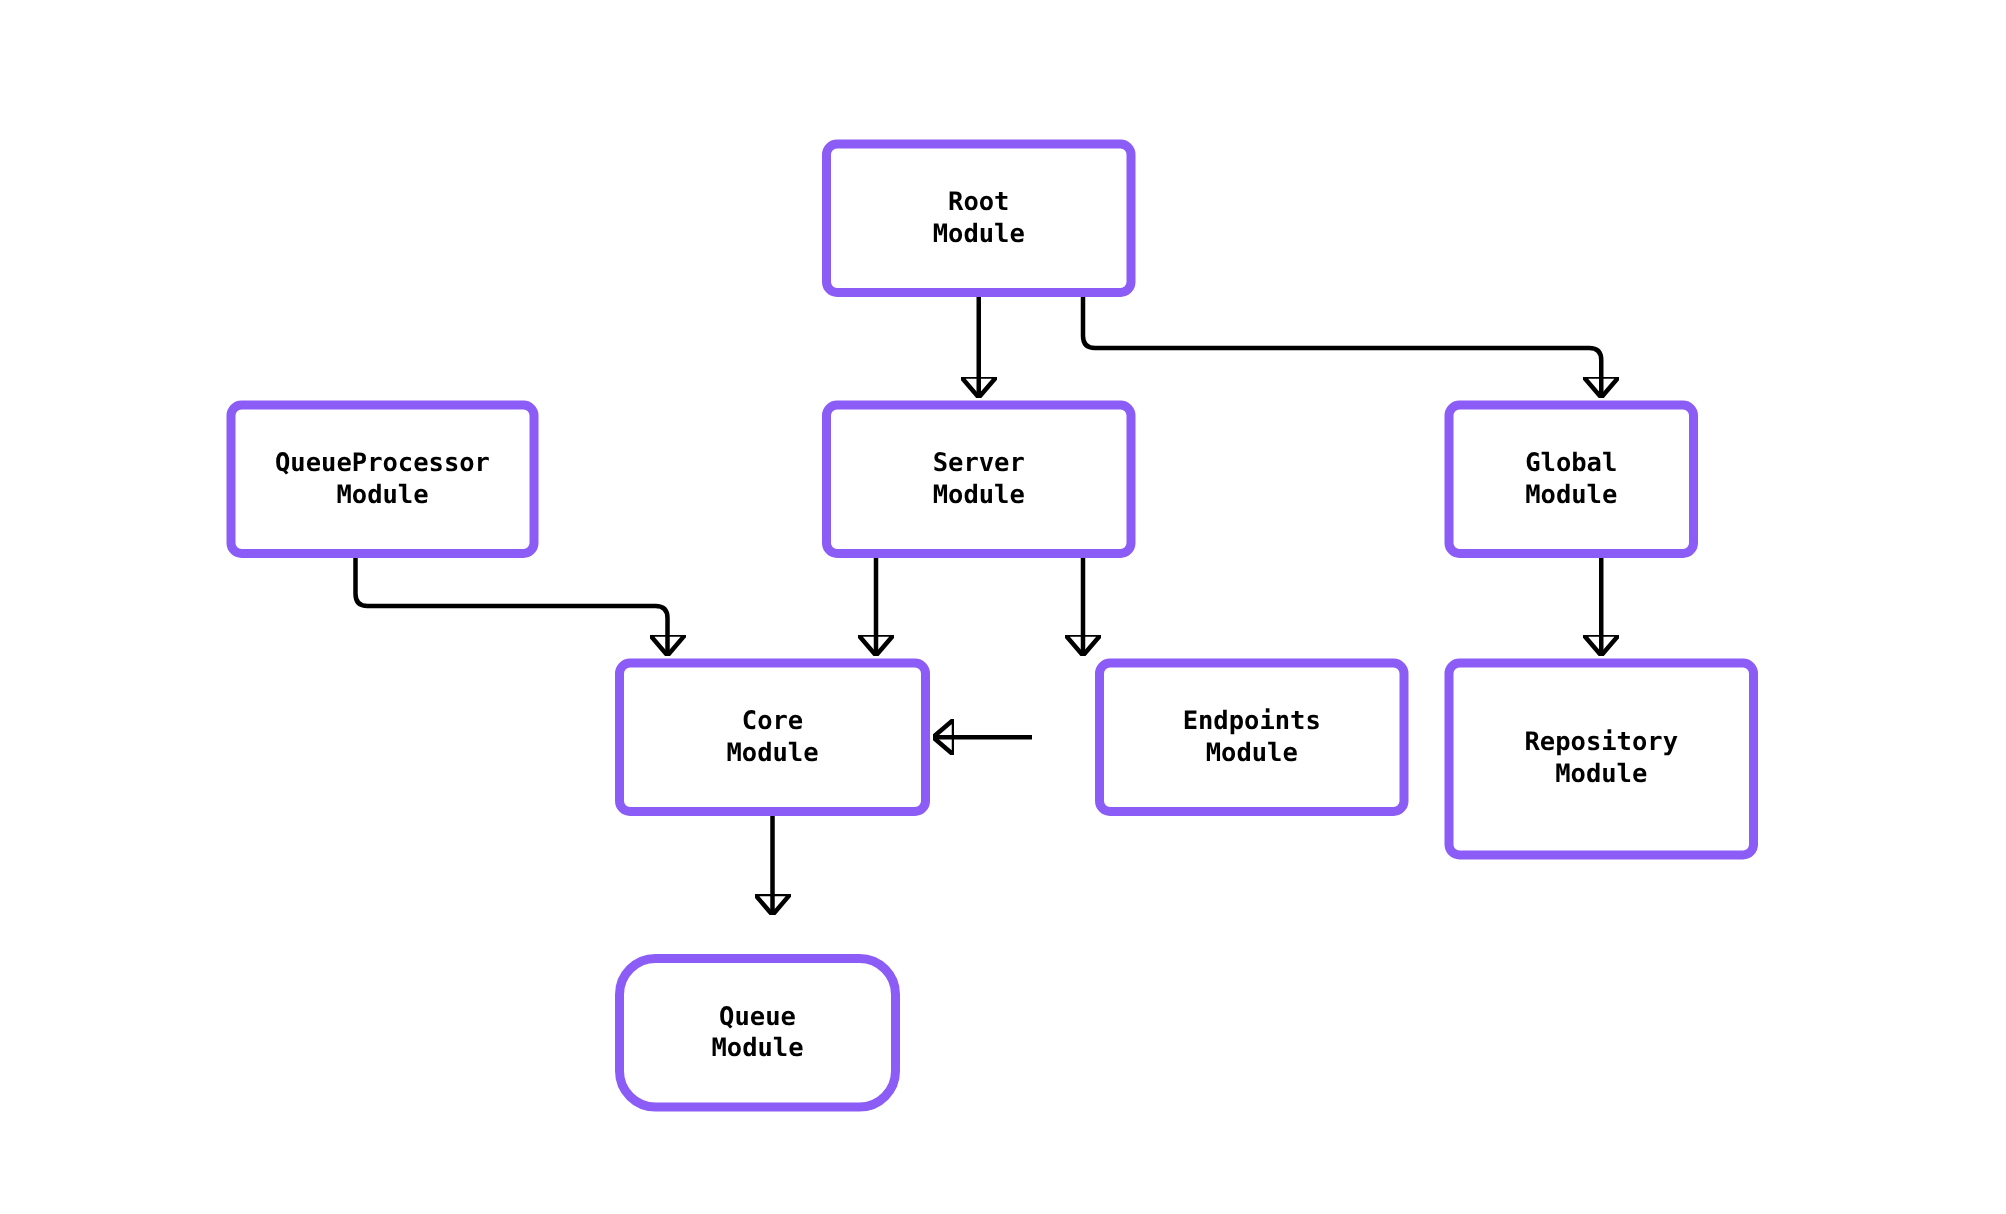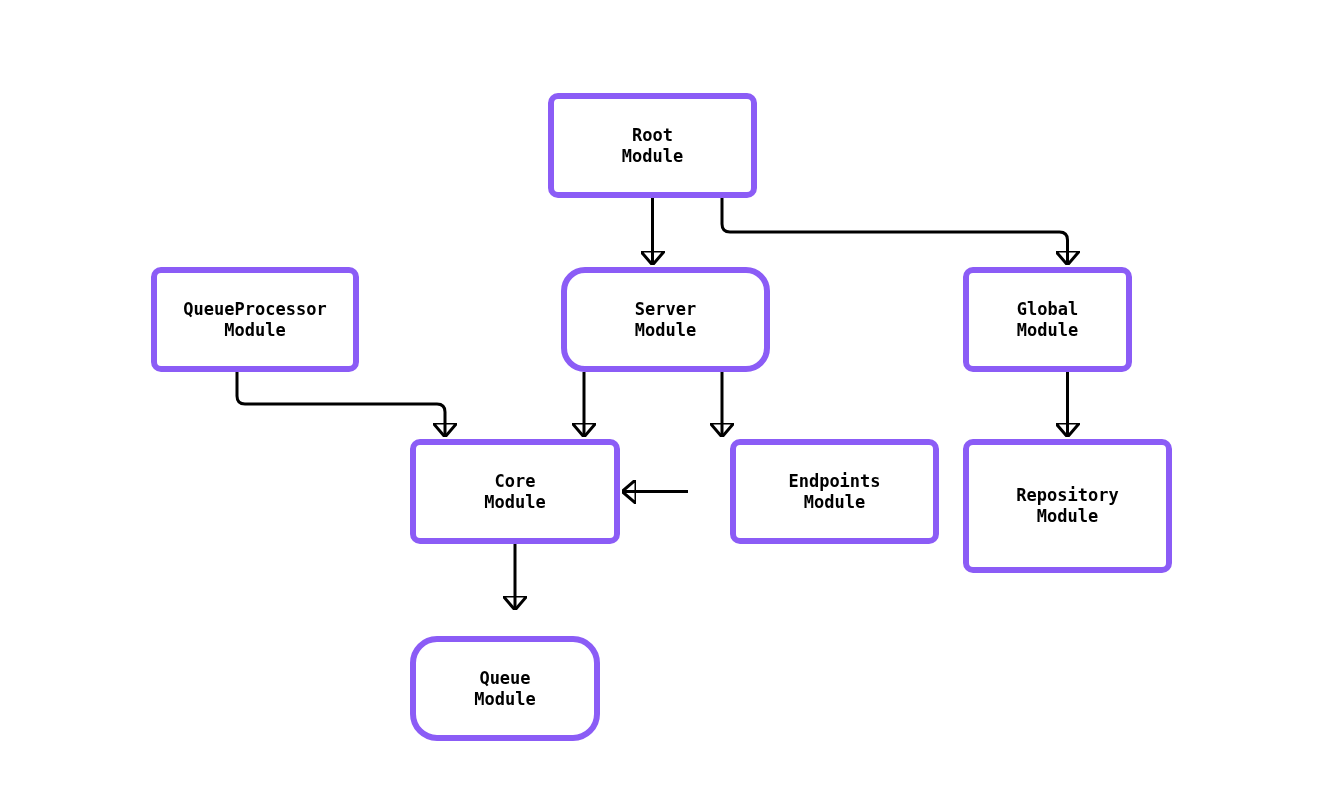--- a/index.html
+++ b/index.html
@@ -40,21 +40,21 @@
   }
   .node .label {
     font-size: 17px;
     font-weight: bold;
     line-height: 21px;
     color: #000000;
     white-space: pre-line;
   }
   .node-root         { left: 548px;  top: 93px;  width: 209px; height: 105px; }
   .node-queueprocessor { left: 151px; top: 267px; width: 208px; height: 105px; }
-  .node-server       { left: 561px;  top: 267px; width: 209px; height: 105px; border-radius: 24px; }
+  .node-server       { left: 548px;  top: 267px; width: 209px; height: 105px; }
   .node-global       { left: 963px;  top: 267px; width: 169px; height: 105px; }
   .node-core         { left: 410px;  top: 439px; width: 210px; height: 105px; }
   .node-endpoints    { left: 688px;  top: 439px; width: 209px; height: 105px; margin-left: 42px; }
   .node-repository   { left: 963px;  top: 439px; width: 209px; height: 134px; }
   .node-queue        { left: 410px;  top: 636px; width: 190px; height: 105px; border-radius: 27px; }
 </style>
 </head>
 <body>
 
 <div class="canvas">

